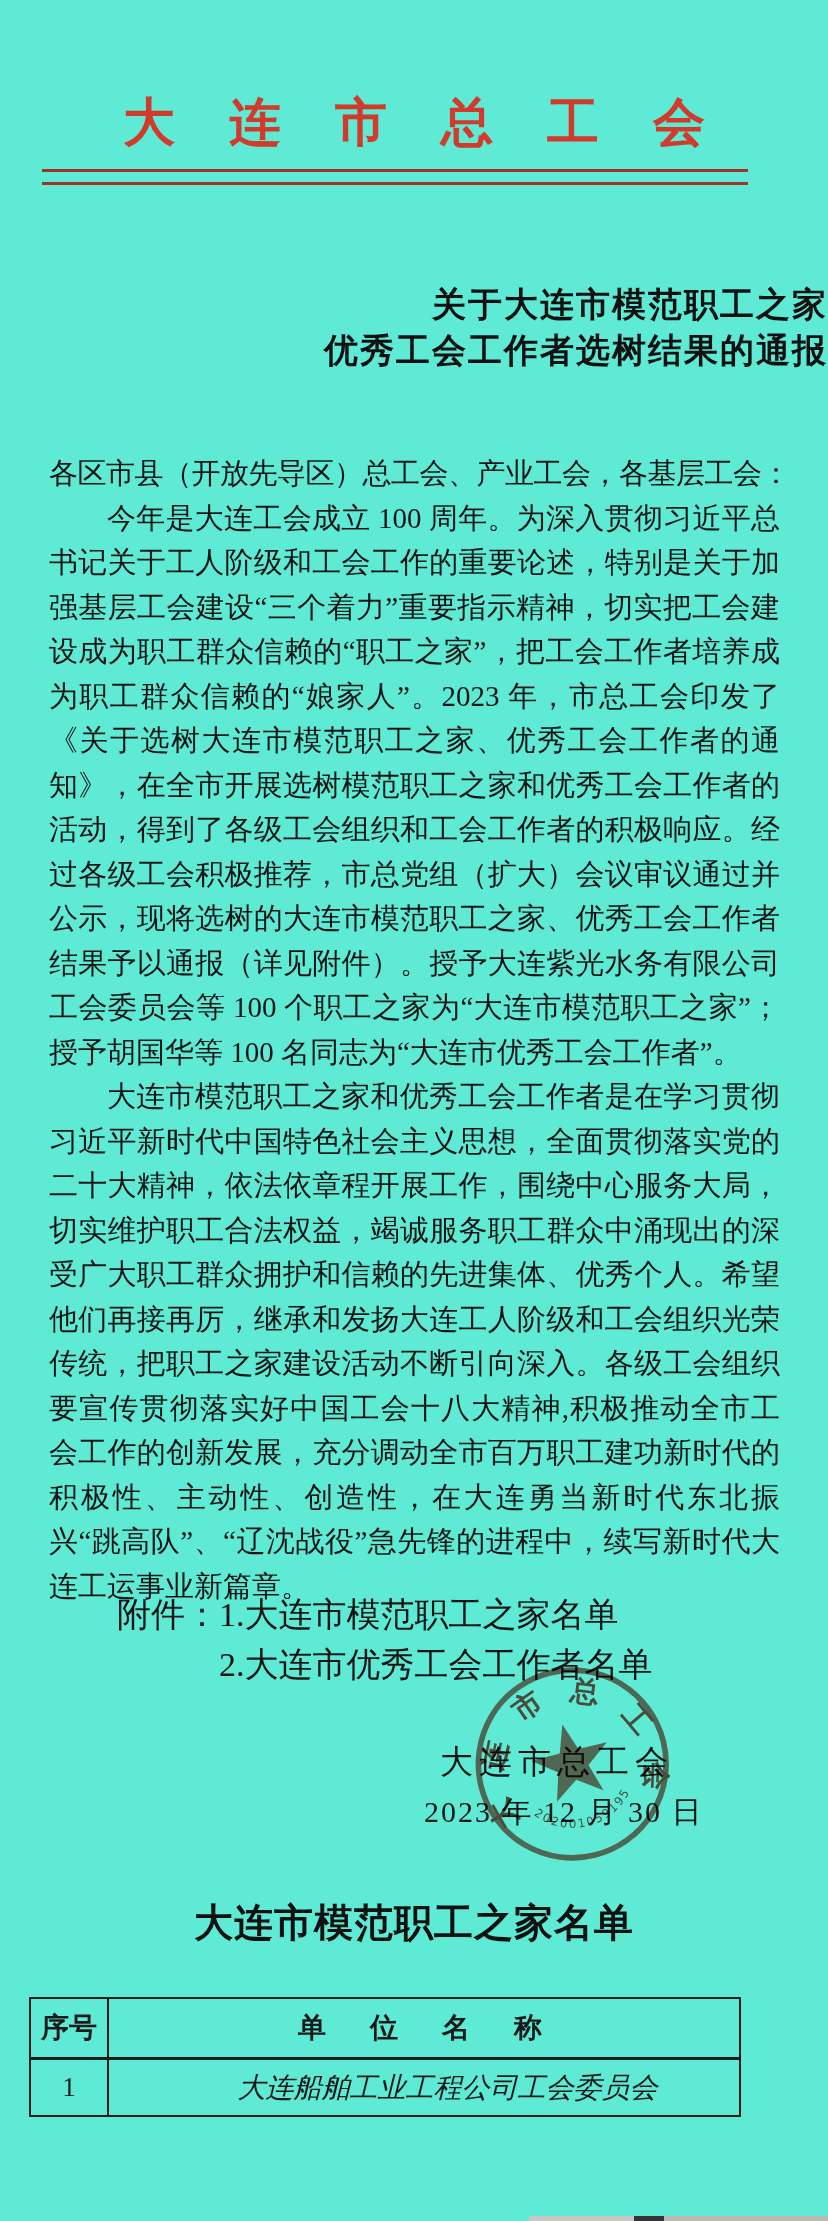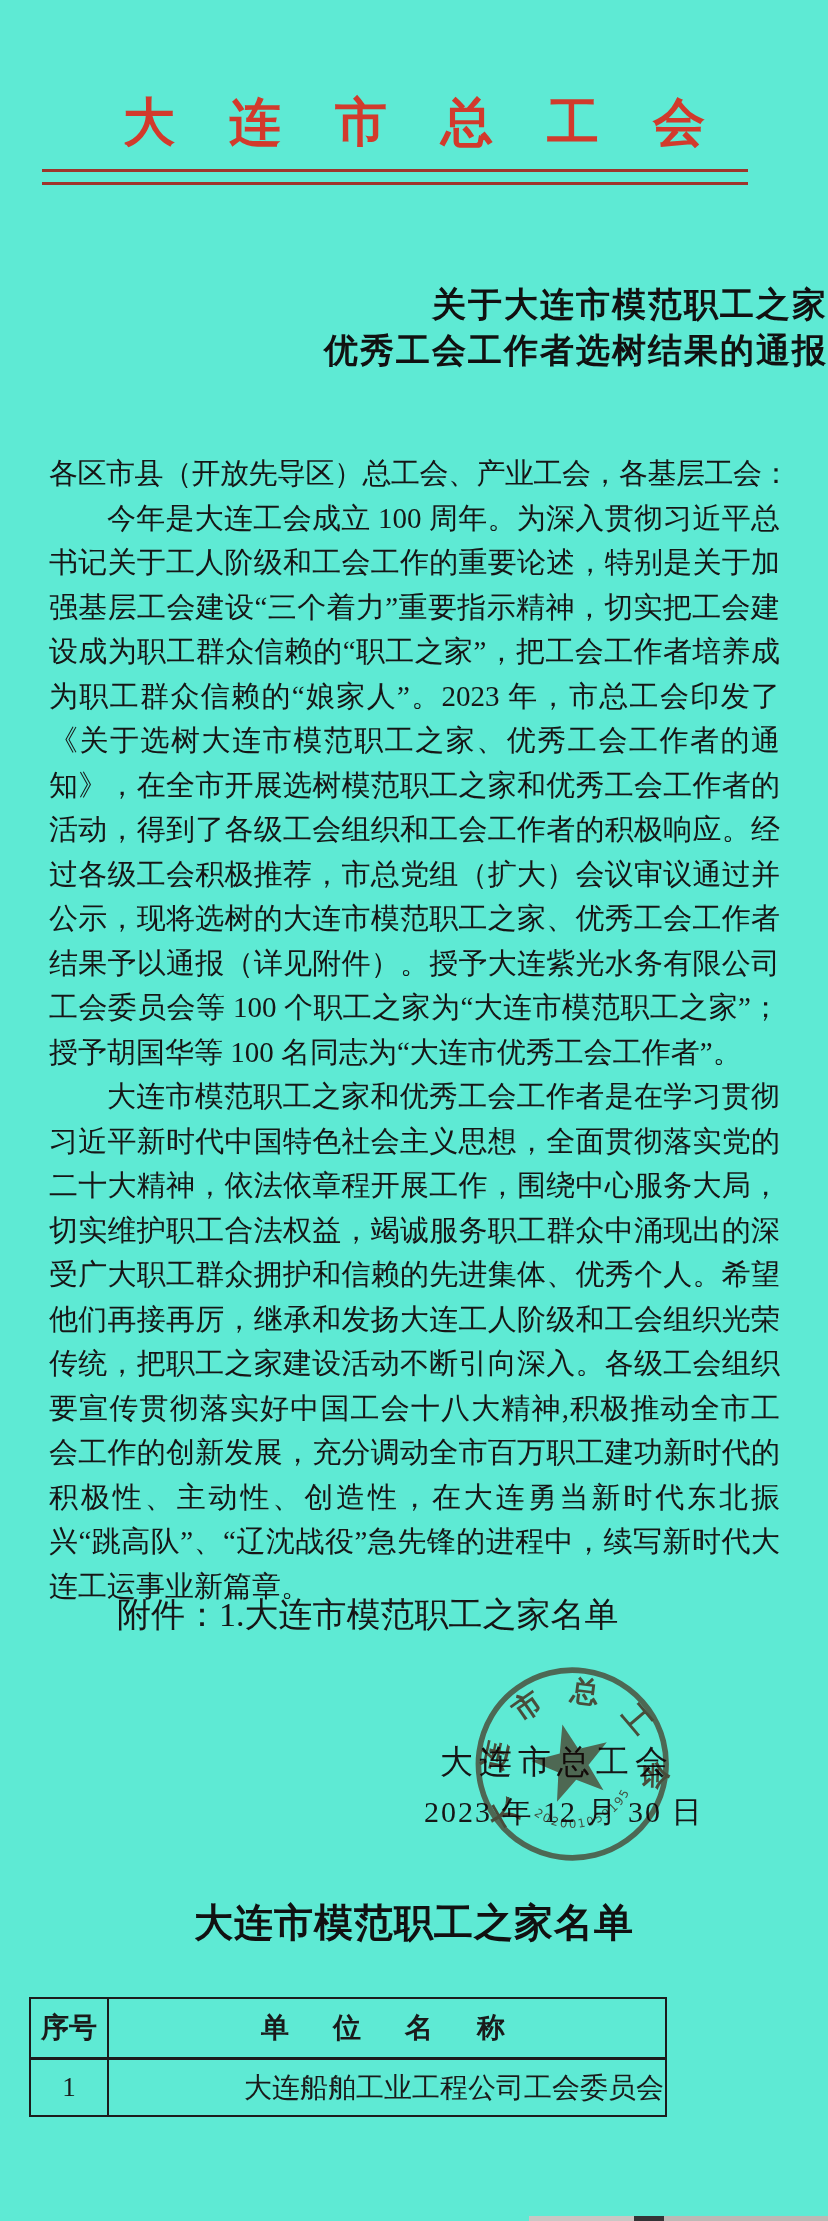--- a/index.html
+++ b/index.html
@@ -77,36 +77,36 @@
     font-size:11.5px;letter-spacing:2px;fill:#ad4a3f;
   }
   
   .list-title{
     position:absolute;top:1896px;left:0;right:0;margin:0;
     text-align:center;
     font-size:39px;font-weight:bold;letter-spacing:1px;color:#111;
   }
   .roster{
     position:absolute;top:1997px;left:29px;
-    width:638px;
+    width:712px;
     border-collapse:collapse;
     font-size:28px;color:#1a1a1a;
   }
   .roster th,.roster td{
     border:2.5px solid #1c1c1c;
     background:transparent;
   }
   .roster thead th{
     height:56px;font-weight:bold;
     border-bottom-width:3.5px;
   }
   .roster .col-index{width:74px;text-align:center;}
   .roster th.col-name{letter-spacing:8px;text-align:center;}
   .roster td.col-index{height:53px;font-size:27px;}
-  .roster td.col-name{padding-left:48px;text-align:right;}
+  .roster td.col-name{padding-left:48px;text-align:center;font-style:italic;}
   
   .bottom-bar{
     position:absolute;left:529px;right:0;bottom:0;height:5px;
     background:#c9c7c4;
   }
   .bottom-bar .bar-right{
     position:absolute;left:135px;right:0;top:0;height:100%;
     background:#bcb9b5;
   }
   .bottom-bar .bar-handle{
@@ -129,20 +129,23 @@
 
   <div class="body-text">
     <div class="salutation">各区市县（开放先导区）总工会、产业工会，各基层工会：</div>
     <p class="para">今年是大连工会成立 100 周年。为深入贯彻习近平总书记关于工人阶级和工会工作的重要论述，特别是关于加强基层工会建设“三个着力”重要指示精神，切实把工会建设成为职工群众信赖的“职工之家”，把工会工作者培养成为职工群众信赖的“娘家人”。2023 年，市总工会印发了《关于选树大连市模范职工之家、优秀工会工作者的通知》，在全市开展选树模范职工之家和优秀工会工作者的活动，得到了各级工会组织和工会工作者的积极响应。经过各级工会积极推荐，市总党组（扩大）会议审议通过并公示，现将选树的大连市模范职工之家、优秀工会工作者结果予以通报（详见附件）。授予大连紫光水务有限公司工会委员会等 100 个职工之家为“大连市模范职工之家”；授予胡国华等 100 名同志为“大连市优秀工会工作者”。</p>
     <p class="para">大连市模范职工之家和优秀工会工作者是在学习贯彻习近平新时代中国特色社会主义思想，全面贯彻落实党的二十大精神，依法依章程开展工作，围绕中心服务大局，切实维护职工合法权益，竭诚服务职工群众中涌现出的深受广大职工群众拥护和信赖的先进集体、优秀个人。希望他们再接再厉，继承和发扬大连工人阶级和工会组织光荣传统，把职工之家建设活动不断引向深入。各级工会组织要宣传贯彻落实好中国工会十八大精神,积极推动全市工会工作的创新发展，充分调动全市百万职工建功新时代的积极性、主动性、创造性，在大连勇当新时代东北振兴“跳高队”、“辽沈战役”急先锋的进程中，续写新时代大连工运事业新篇章。</p>
   </div>
 
   <div class="attachments">
     <div class="att-line1">
       <span>附件：</span><span>1.大连市模范职工之家名单</span>
+    </div>
+    <div class="att-line2">
+      <span>2.大连市优秀工会工作者名单</span>
     </div>
   </div>
 
   <div class="sig-org">大连市总工会</div>
   <div class="sig-date">2023 年 12 月 30 日</div>
 
   <div class="seal">
     <svg width="204" height="204" viewBox="0 0 200 200">
       <circle cx="100" cy="101" r="92" fill="none" stroke="#c24a3b" stroke-width="5.5" opacity="0.85"></circle>
       <polygon points="100,61 109.4,88.1 138,88.6 115.2,105.9 123.5,133.4 100,117 76.5,133.4 84.8,105.9 62,88.6 90.6,88.1" fill="#c74a3a" opacity="0.85"></polygon>

